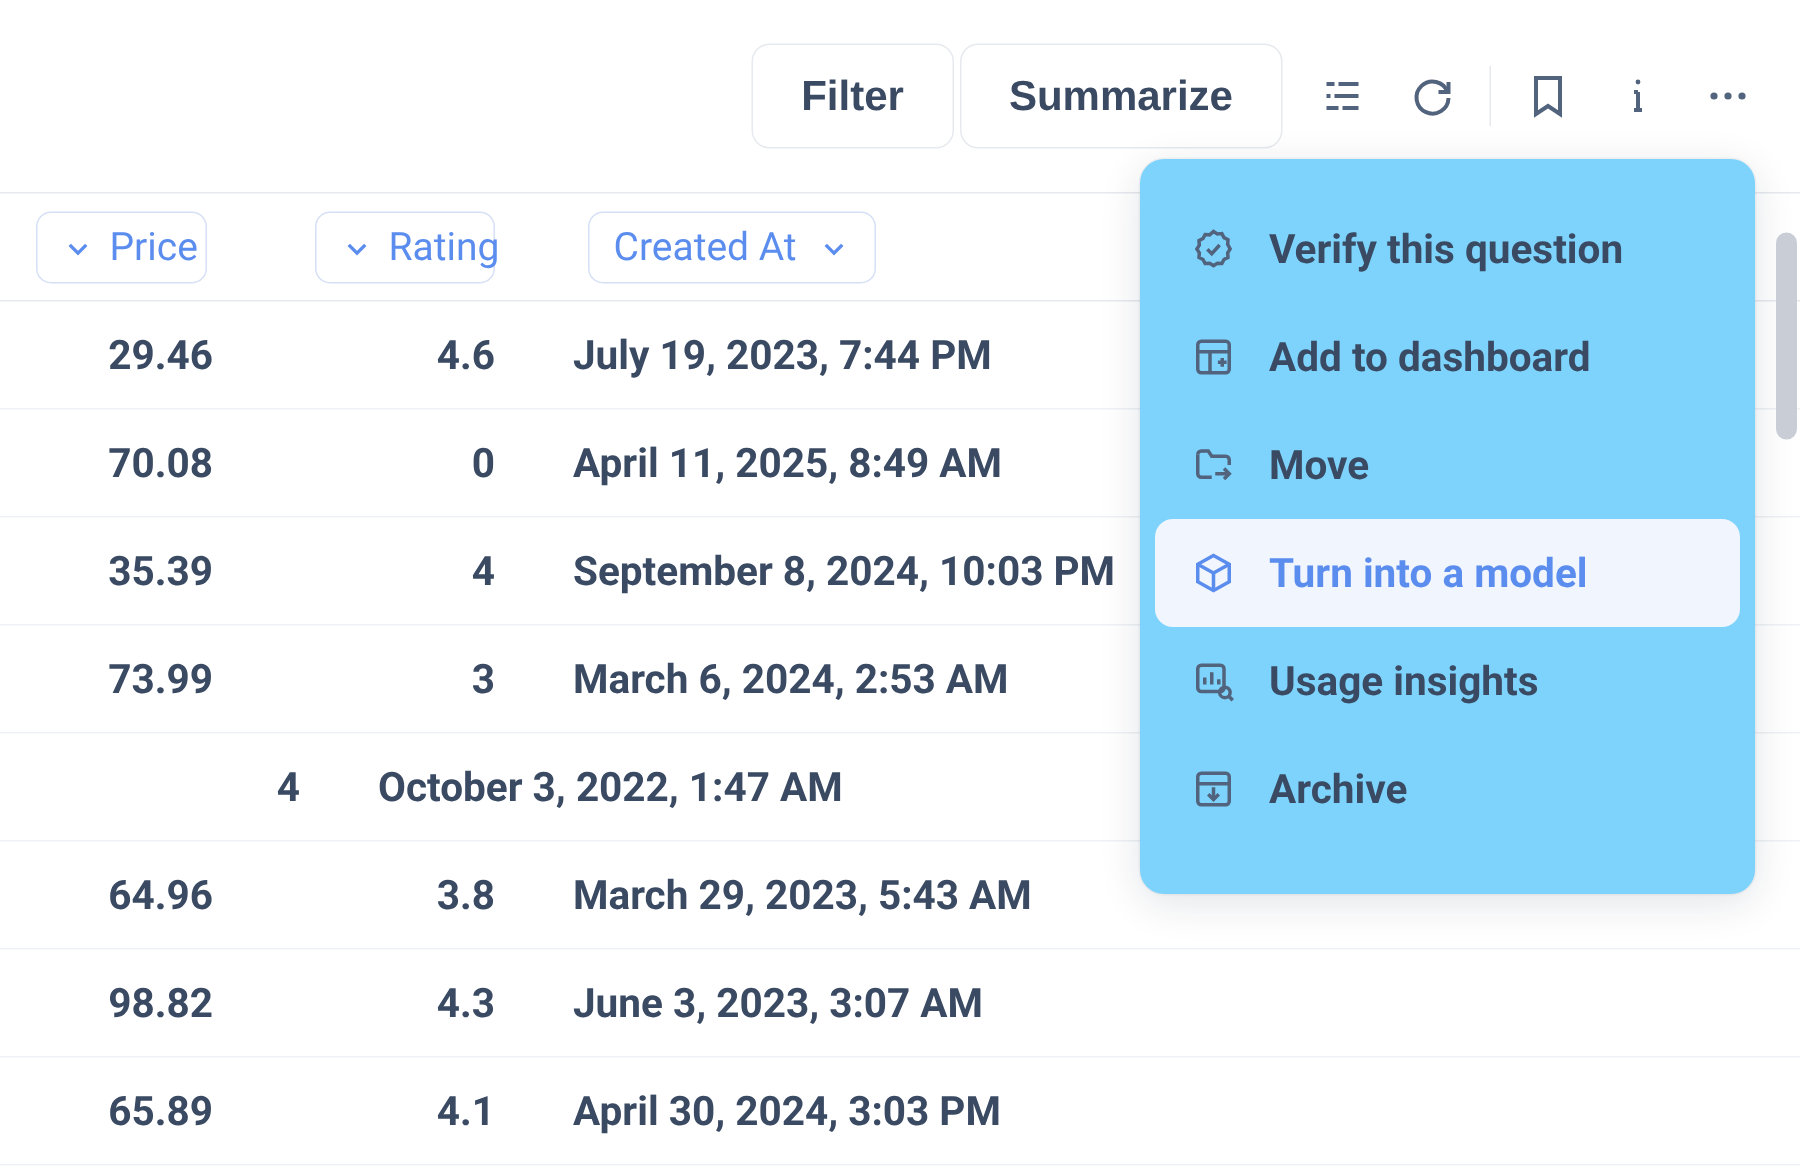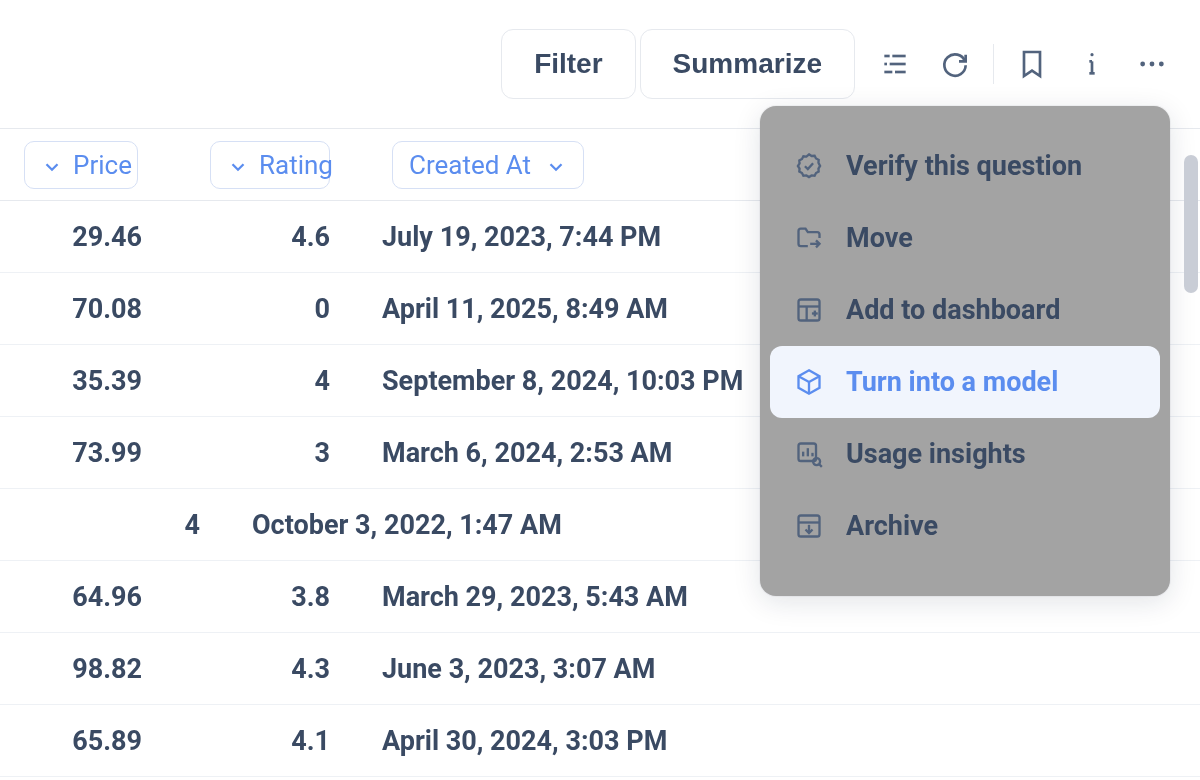--- a/index.html
+++ b/index.html
@@ -101,21 +101,21 @@
   .cell-price  { width: 130px; text-align: right; padding-right: 12px;}
   .cell-rating { width: 200px; text-align: right; padding-right: 24px;}
   .cell-created{ flex: 1; padding-left: 28px; font-weight: 700; }
 
   
   .menu {
     position: absolute;
     top: 106px;
     left: 760px;
     width: 410px;
-    background: #a3a3a3;
+    background: #7dd3fc;
     border-radius: 16px;
     box-shadow: 0 6px 28px rgba(20,30,55,0.12), 0 0 0 1px rgba(20,30,55,0.04);
     padding: 24px 10px 34px 10px;
   }
   .menu-item {
     display: flex;
     align-items: center;
     gap: 22px;
     padding: 20px 24px;
     border-radius: 12px;
@@ -284,40 +284,40 @@
           <path d="M12 2l2.2 1.4 2.6-.2 1.2 2.3 2.3 1.2-.2 2.6L21.5 12l-1.4 2.2.2 2.6-2.3 1.2-1.2 2.3-2.6-.2L12 21.5l-2.2-1.4-2.6.2-1.2-2.3-2.3-1.2.2-2.6L2.5 12l1.4-2.2-.2-2.6 2.3-1.2 1.2-2.3 2.6.2L12 2z"></path>
           <polyline points="8.5 12.2 11 14.7 15.5 9.7"></polyline>
         </svg>
     </span>
     <span>Verify this question</span>
   </div>
 
   <div class="menu-item">
     <span class="mi-icon">
       <svg viewBox="0 0 24 24">
-          <path d="M3 6a2 2 0 0 1 2-2h4l2 3h8a2 2 0 0 1 2 2v3"></path>
-          <path d="M3 6v11a2 2 0 0 0 2 2h6"></path>
-          <line x1="13" y1="17" x2="21" y2="17"></line>
-          <polyline points="18 14 21 17 18 20"></polyline>
-        </svg>
-    </span>
-    <span>Move</span>
-  </div>
-
-  <div class="menu-item">
-    <span class="mi-icon">
-      <svg viewBox="0 0 24 24">
           <rect x="3" y="3" width="18" height="18" rx="2"></rect>
           <line x1="3" y1="9" x2="21" y2="9"></line>
           <line x1="10" y1="9" x2="10" y2="21"></line>
           <line x1="14.5" y1="15" x2="19.5" y2="15"></line>
           <line x1="17" y1="12.5" x2="17" y2="17.5"></line>
         </svg>
     </span>
     <span>Add to dashboard</span>
+  </div>
+
+  <div class="menu-item">
+    <span class="mi-icon">
+      <svg viewBox="0 0 24 24">
+          <path d="M3 6a2 2 0 0 1 2-2h4l2 3h8a2 2 0 0 1 2 2v3"></path>
+          <path d="M3 6v11a2 2 0 0 0 2 2h6"></path>
+          <line x1="13" y1="17" x2="21" y2="17"></line>
+          <polyline points="18 14 21 17 18 20"></polyline>
+        </svg>
+    </span>
+    <span>Move</span>
   </div>
 
   <div class="menu-item highlight">
     <span class="mi-icon">
       <svg viewBox="0 0 24 24">
           <path d="M12 2l9 5v10l-9 5-9-5V7l9-5z"></path>
           <path d="M3 7l9 5 9-5"></path>
           <line x1="12" y1="12" x2="12" y2="22"></line>
         </svg>
     </span>

